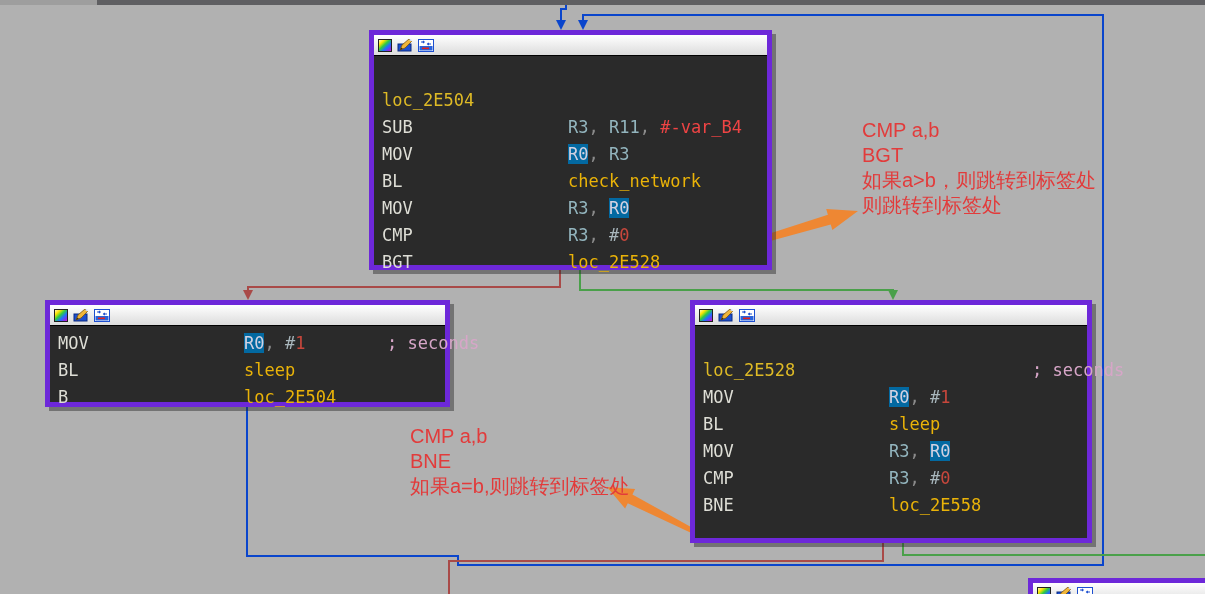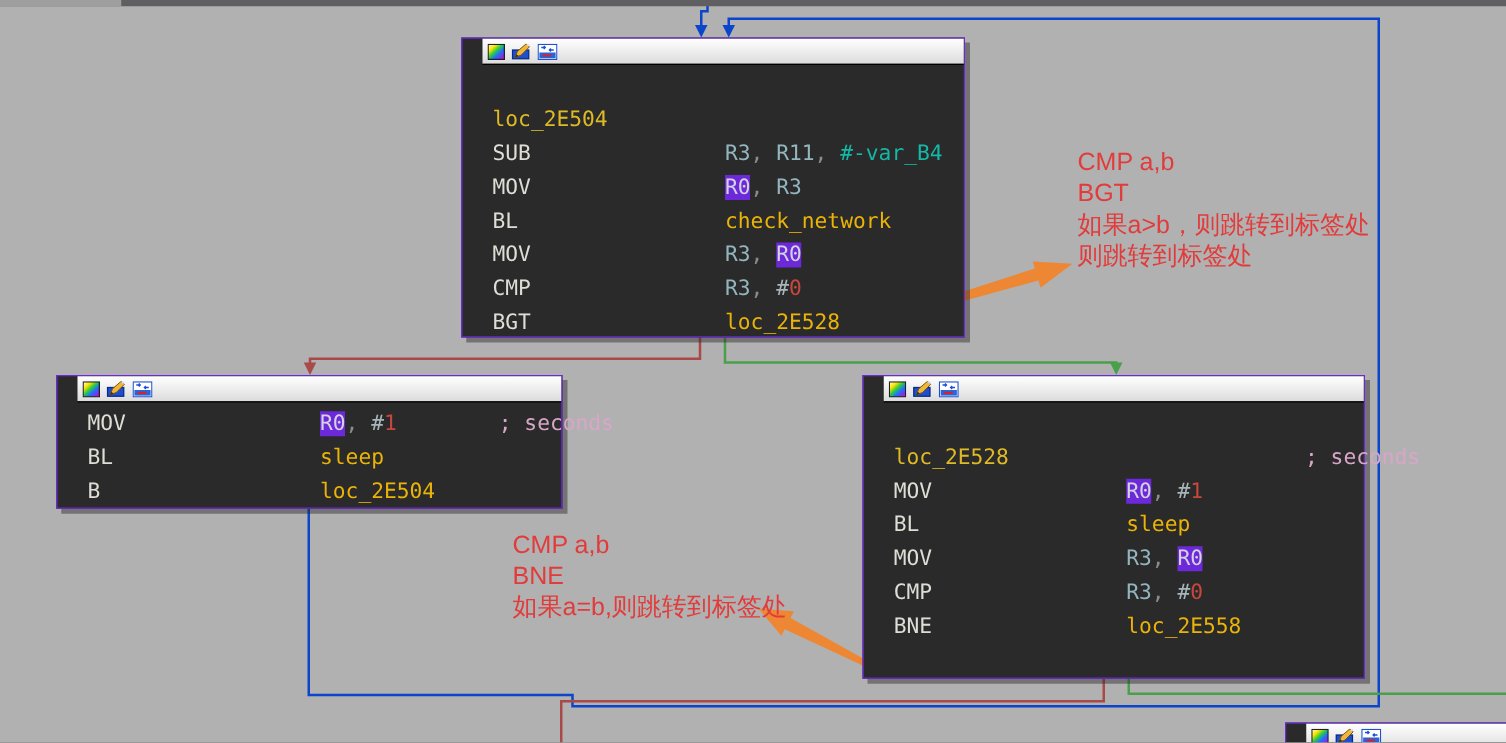--- a/index.html
+++ b/index.html
@@ -7,40 +7,40 @@
     position:relative;width:1205px;height:594px;overflow:hidden;
     background:#b1b1b1;font-family:"DejaVu Sans Mono","Liberation Mono",monospace;
   }
   
   .top-strip{position:absolute;left:0;top:0;width:1205px;height:5px;background:#5f5f62;z-index:6;}
   .top-strip .thumb{position:absolute;left:0;top:0;width:97px;height:5px;background:#9e9e9e;}
   
   svg.edge-layer{position:absolute;left:0;top:0;z-index:1;}
   
   .block{
-    position:absolute;background:#2a2a2a;border:1px solid #6d28d9;
-    box-shadow:4px 4px 0 rgba(40,40,40,0.45);z-index:3;box-sizing:border-box;padding-left:16px;
+    position:absolute;background:#2a2a2a;border:5px solid #6d28d9;
+    box-shadow:4px 4px 0 rgba(40,40,40,0.45);z-index:3;box-sizing:border-box;
   }
   .titlebar{
     height:20px;background:linear-gradient(#ffffff,#dcdcdc);
     border-bottom:1px solid #000;display:flex;align-items:center;gap:5px;padding:0 4px;
   }
   .titlebar svg{display:block;}
   .body{padding:4px 0 0 0;}
   .line{position:relative;height:27px;line-height:27px;font-size:17px;white-space:pre;padding-left:8px;}
   .mn{display:inline-block;min-width:186px;color:#deded6;}
   .c-label{color:#deba26;}
   .c-name{color:#eab308;}
   .c-reg{color:#93b5be;}
   .c-pun{color:#8c8c8c;}
-  .c-imm{color:#14b8a6;}
+  .c-imm{color:#ef4444;}
   .c-hash{color:#a8b6bc;}
   .c-num{color:#c8473c;}
   .c-cmt{color:#d7a6c8;position:absolute;left:296px;top:0;margin-left:41px;}
-  .c-reghl{color:#d2d2e2;background:#6d28d9;}
+  .c-reghl{color:#d2d2e2;background:#0369a1;}
   
   .annotation{
     position:absolute;z-index:5;color:#e23b3b;font-family:"Liberation Sans","DejaVu Sans",sans-serif;
     font-size:20px;line-height:25px;white-space:pre;
   }
 </style>
 </head>
 <body>
 
 <div class="canvas">

